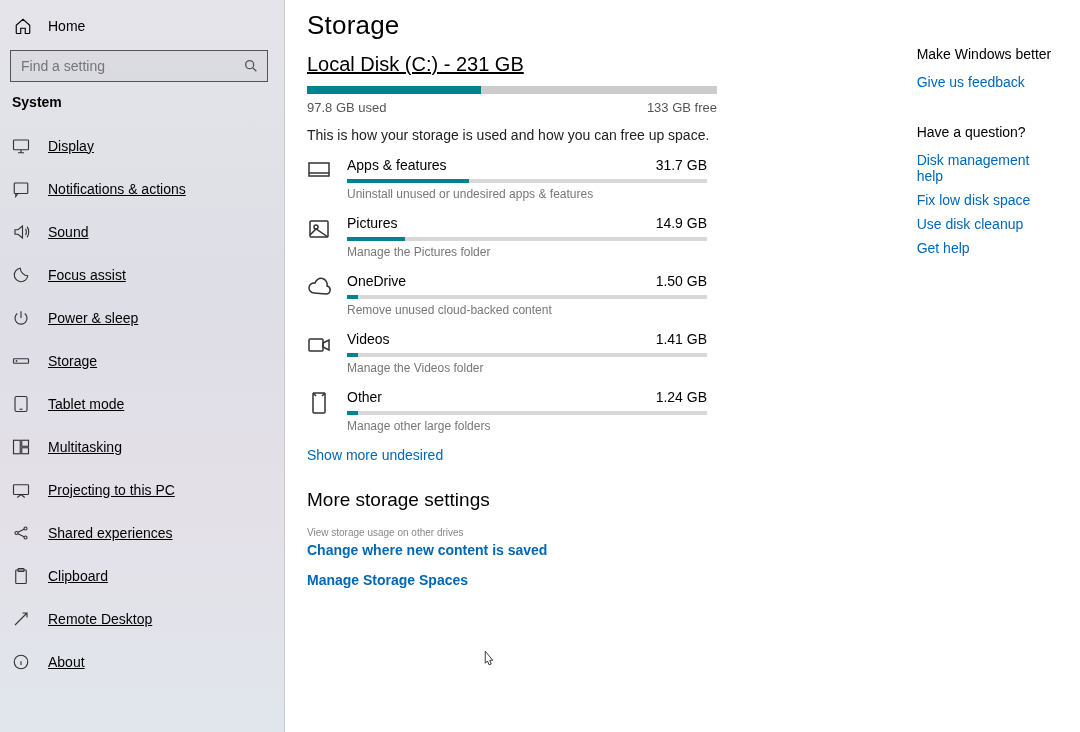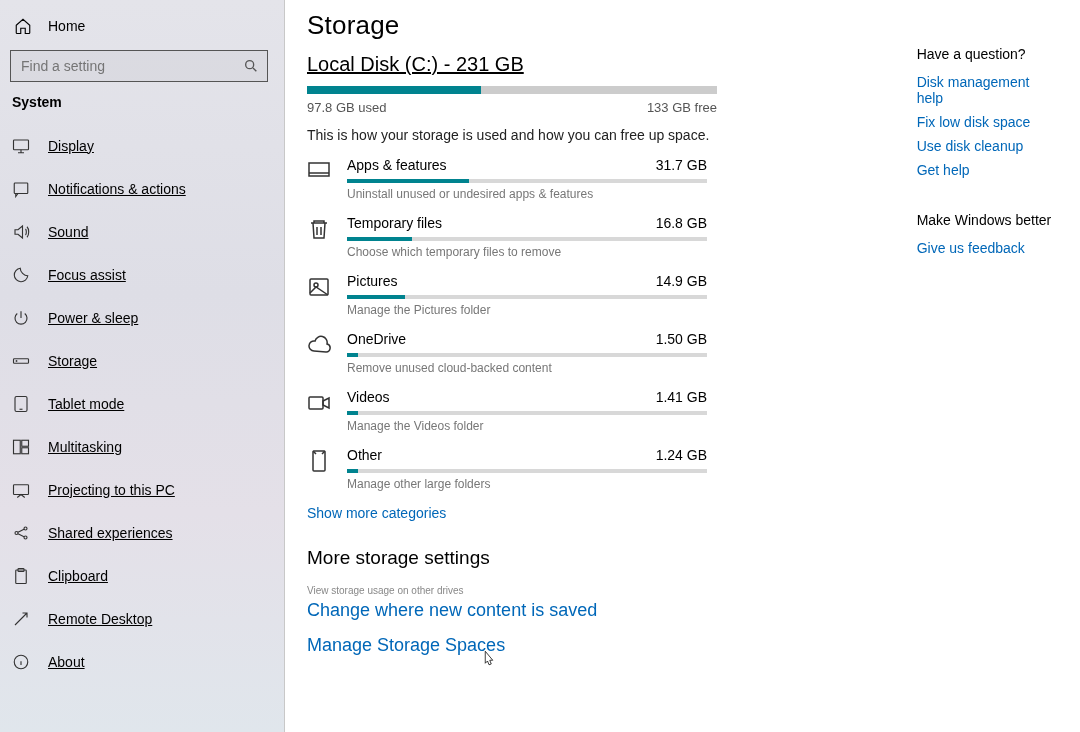--- a/index.html
+++ b/index.html
@@ -56,21 +56,21 @@
   .cat-icon { width: 24px; height: 24px; margin-top: 2px; color: #333; display: flex; }
   .cat-body { flex: 1; }
   .cat-head { display: flex; justify-content: space-between; width: 360px; font-size: 14px; margin-bottom: 6px; }
   .cat-bar { width: 360px; height: 4px; background: #d8d8d8; position: relative; margin-bottom: 4px; }
   .cat-bar-fill { height: 100%; background: #00838f; position: absolute; left: 0; top: 0; }
   .cat-sub { font-size: 12px; color: #777; }
   .link { color: #0067b8; cursor: pointer; font-size: 14px; }
   .show-more { margin: 6px 0 26px 0; }
   h3.more-title { font-size: 19px; font-weight: 400; margin-bottom: 16px; }
   .more-link-muted { color: #888; font-size: 10px; margin-bottom: 4px; cursor: default; }
-  .more-link { color: #0067b8; font-size: 18px; margin-bottom: 14px; cursor: pointer; }
+  .more-link { color: #0067b8; font-size: 14px; margin-bottom: 14px; cursor: pointer; font-weight: bold; }
   .aside { padding-top: 36px; padding-left: 42px; }
   .aside h4 { font-size: 14px; font-weight: 400; margin-bottom: 12px; }
   .aside .link, .aside .aside-link { color: #0067b8; font-size: 14px; margin-bottom: 8px; display: block; cursor: pointer; }
   .aside-group { margin-bottom: 34px; }
   .cursor {
     position: absolute; left: 480px; top: 648px; width: 18px; height: 20px; pointer-events: none;
   }
   svg { width: 100%; height: 100%; }
 </style>
 </head>
@@ -245,37 +245,20 @@
             </div>
             <div class="cat-bar">
               <div class="cat-bar-fill" style="width:34%"></div>
             </div>
             <div class="cat-sub">Uninstall unused or undesired apps &amp; features</div>
           </div>
         </div>
         <div class="cat-row">
           <div class="cat-icon">
             <svg viewBox="0 0 24 24" stroke="currentColor" fill="none" stroke-width="1.5">
-              <path d="M4 6h16M7 6V4h10v2M6 6l1 15h10l1-15M10 10v8M14 10v8"></path>
-            </svg>
-          </div>
-          <div class="cat-body">
-            <div class="cat-head">
-              <span>Temporary files</span>
-              <span>16.8 GB</span>
-            </div>
-            <div class="cat-bar">
-              <div class="cat-bar-fill" style="width:18%"></div>
-            </div>
-            <div class="cat-sub">Choose which temporary files to remove</div>
-          </div>
-        </div>
-        <div class="cat-row">
-          <div class="cat-icon">
-            <svg viewBox="0 0 24 24" stroke="currentColor" fill="none" stroke-width="1.5">
               <rect x="3" y="4" width="18" height="16" rx="1"></rect>
               <circle cx="9" cy="10" r="2"></circle>
               <path d="M3 18l6-6 12 8"></path>
             </svg>
           </div>
           <div class="cat-body">
             <div class="cat-head">
               <span>Pictures</span>
               <span>14.9 GB</span>
             </div>
@@ -332,44 +315,44 @@
               <span>Other</span>
               <span>1.24 GB</span>
             </div>
             <div class="cat-bar">
               <div class="cat-bar-fill" style="width:3%"></div>
             </div>
             <div class="cat-sub">Manage other large folders</div>
           </div>
         </div>
       </div>
-    <div class="link show-more">Show more categories</div>
+    <div class="link show-more">Show more undesired</div>
 
     <h3 class="more-title">More storage settings</h3>
     <div id="more-links">
         <div class="more-link-muted">View storage usage on other drives</div>
         <div class="more-link">Change where new content is saved</div>
         <div class="more-link">Manage Storage Spaces</div>
       </div>
   </div>
 
   <div class="aside">
+    <div class="aside-group">
+      <h4>Make Windows better</h4>
+      <span class="aside-link">Give us feedback</span>
+    </div>
     <div class="aside-group">
       <h4>Have a question?</h4>
       <div id="q-links">
           <span class="aside-link">Disk management help</span>
           <span class="aside-link">Fix low disk space</span>
           <span class="aside-link">Use disk cleanup</span>
           <span class="aside-link">Get help</span>
         </div>
     </div>
-    <div class="aside-group">
-      <h4>Make Windows better</h4>
-      <span class="aside-link">Give us feedback</span>
-    </div>
   </div>
 </div>
 
 <div class="cursor">
   <svg viewBox="0 0 24 24" fill="#fff" stroke="#000" stroke-width="1">
       <path d="M7 3v16l3-3 2 5 3-1-2-5h4z"></path>
     </svg>
 </div>
 
 </body></html>

